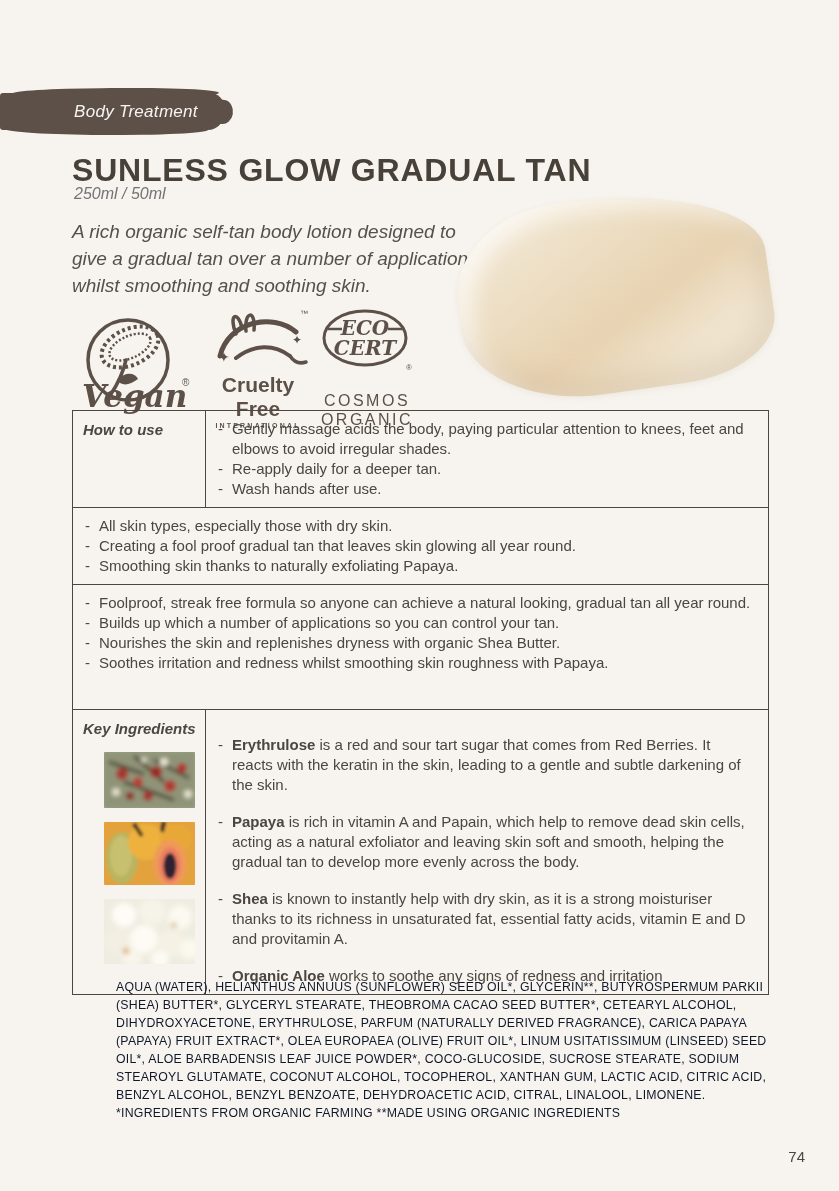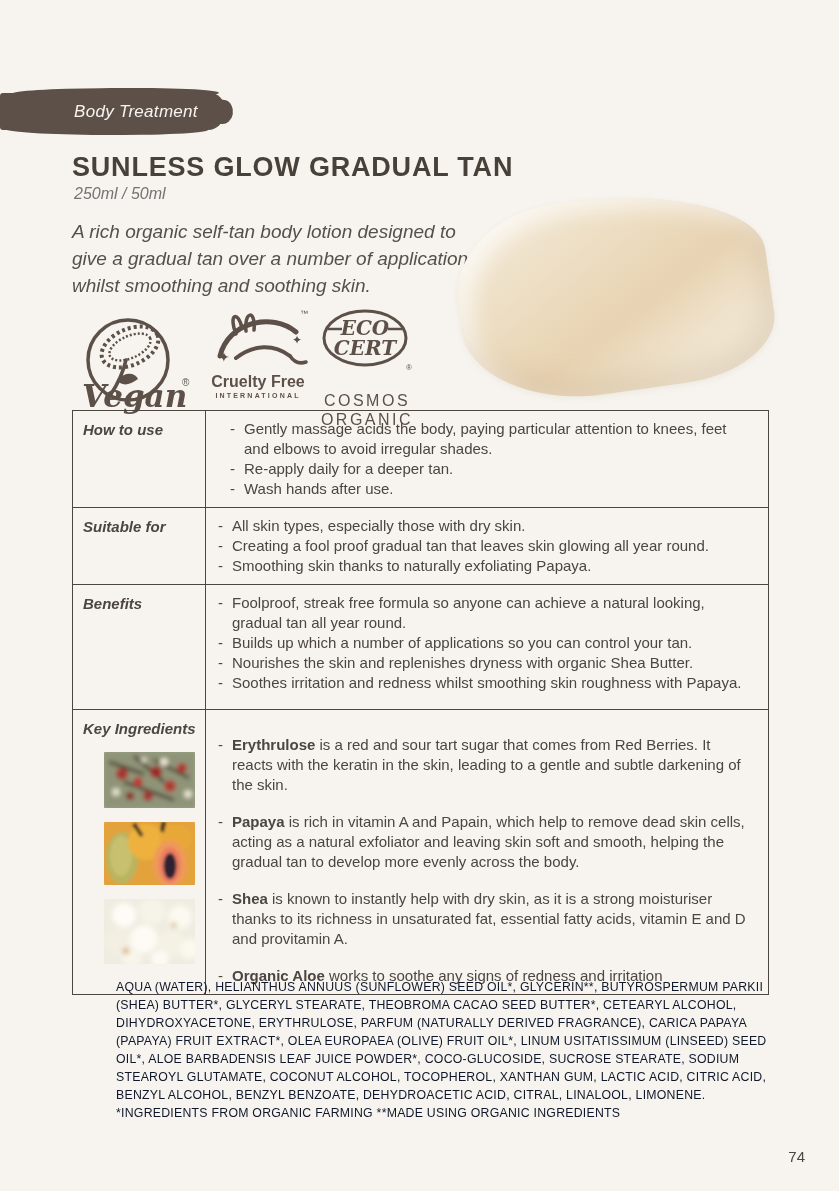--- a/index.html
+++ b/index.html
@@ -35,21 +35,21 @@
   }
   .banner-label {
     position:relative; z-index:2;
     display:block; padding-left:74px; line-height:37px;
     font-style:italic; font-size:17px; color:#f7f4ef; letter-spacing:0.3px;
   }
 
   
   .title {
     position:absolute; top:152px; left:72px;
-    font-size:27px; font-weight:bold; letter-spacing:0.8px; color:#474139;
+    font-size:32px; font-weight:bold; letter-spacing:0.8px; color:#474139;
   }
   .sizes {
     position:absolute; top:185px; left:74px;
     font-size:16px; font-style:italic; color:#737373;
   }
   .description {
     position:absolute; top:218px; left:72px; width:440px;
     font-size:19px; font-style:italic; color:#55504a; line-height:27px;
   }
   .description span { display:block; }
@@ -64,40 +64,40 @@
                inset 12px 10px 22px rgba(255,255,255,.75),
                0 2px 6px rgba(120,100,70,.08);
   }
 
   
   .badges { position:absolute; top:300px; left:70px; }
   .badge { position:absolute; top:16px; }
   .badge svg { display:block; }
   .badge-vegan { left:0; }
   .badge-cf { left:136px; top:6px; text-align:center; width:104px; }
-  .cf-label { font-size:16px; font-weight:bold; color:#5d5049; margin-top:1px; }
+  .cf-label { font-size:21px; font-weight:bold; color:#5d5049; margin-top:1px; }
   .cf-sub { font-size:7px; letter-spacing:2.2px; font-weight:bold; color:#5d5049; margin-top:1px; }
   .badge-eco { left:250px; top:8px; text-align:center; width:94px; }
   .eco-sub { font-size:16px; letter-spacing:2.5px; color:#5d5049; line-height:19px; margin-top:19px; font-weight:500; }
 
   
   .info-table {
     position:absolute; top:410px; left:72px; width:697px;
     border:1px solid #4c4540;
     font-size:15px; line-height:20px;
   }
   .t-row { display:flex; border-bottom:1px solid #4c4540; }
   .t-row:last-child { border-bottom:none; }
   .t-head {
     width:133px; flex:0 0 133px; border-right:1px solid #4c4540;
     padding:9px 8px 8px 10px;
     font-style:italic; font-weight:bold; font-size:15px;
   }
   .t-body { flex:1; padding:8px 10px 8px 0; }
-  .row-howto   { min-height:87px;gap:12px; }
+  .row-howto   { min-height:87px; }
   .row-suit    { min-height:70px; }
   .row-benefit { min-height:125px; }
   .row-keying  { min-height:281px; }
   .bullet { display:flex; }
   .bullet .marker { width:14px; margin-left:12px; flex:0 0 14px; }
   .bullet .btext { flex:1; padding-right:6px; }
   .row-keying .t-body { padding-top:25px; }
   .kv-bullet { margin-bottom:17px; }
   .kv-bullet:last-child { margin-bottom:0; }
   .lead { font-weight:bold; }
@@ -191,39 +191,37 @@
           <span class="btext">Re-apply daily for a deeper tan.</span>
         </div>
         <div class="bullet">
           <span class="marker">-</span>
           <span class="btext">Wash hands after use.</span>
         </div>
       </div>
     </div>
 
     <div class="t-row row-suit">
-      <div class="t-head">Suitable for</div>
       <div class="t-body">
         <div class="bullet">
           <span class="marker">-</span>
           <span class="btext">All skin types, especially those with dry skin.</span>
         </div>
         <div class="bullet">
           <span class="marker">-</span>
           <span class="btext">Creating a fool proof gradual tan that leaves skin glowing all year round.</span>
         </div>
         <div class="bullet">
           <span class="marker">-</span>
           <span class="btext">Smoothing skin thanks to naturally exfoliating Papaya.</span>
         </div>
       </div>
     </div>
 
     <div class="t-row row-benefit">
-      <div class="t-head">Benefits</div>
       <div class="t-body">
         <div class="bullet">
           <span class="marker">-</span>
           <span class="btext">Foolproof, streak free formula so anyone can achieve a natural looking, gradual tan all year round.</span>
         </div>
         <div class="bullet">
           <span class="marker">-</span>
           <span class="btext">Builds up which a number of applications so you can control your tan.</span>
         </div>
         <div class="bullet">

